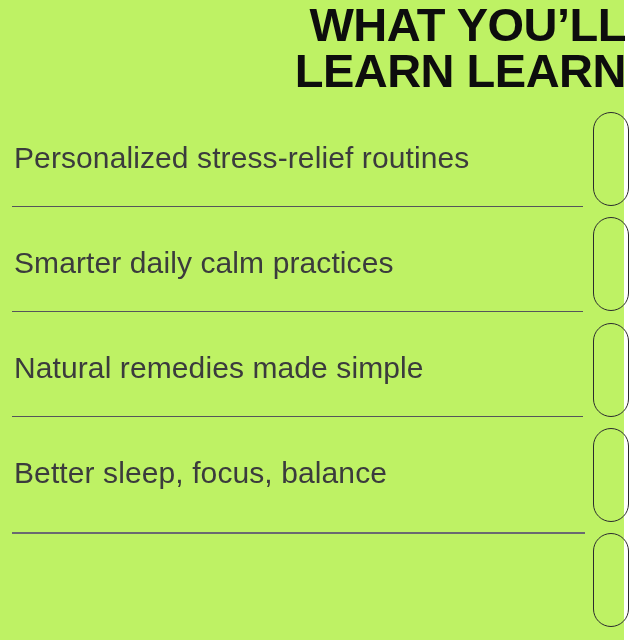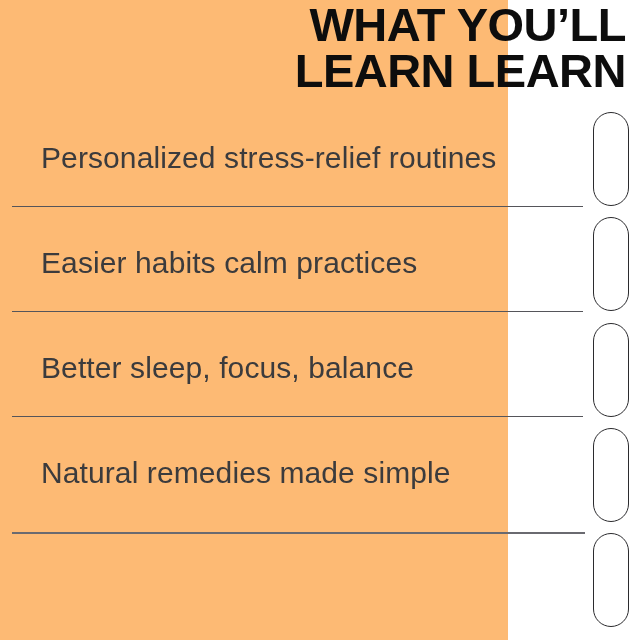--- a/index.html
+++ b/index.html
@@ -8,23 +8,23 @@
   }
   body {
     width: 640px;
     height: 640px;
     background: #ffffff;
     font-family: "Liberation Sans", sans-serif;
     overflow: hidden;
   }
   .poster {
     position: relative;
-    width: 508px;
+    width: 624px;
     height: 640px;
-    background: #fdba74;
+    background: #bef264;
     box-sizing: border-box;
   }
 
   
   .heading {
     position: absolute;
     top: 2px;
     left: 120px;
     width: 506px;
     text-align: right;
@@ -56,21 +56,20 @@
     position: absolute;
     left: 14px;
     top: 29px;
     font-family: "Liberation Sans", sans-serif;
     font-weight: 300;
     font-size: 30px;
     line-height: 34px;
     letter-spacing: 0.1px;
     color: #3b3b3d;
     white-space: nowrap;
-    margin-left: 27px;
   }
   .row-rule {
     position: absolute;
     left: 12px;
     top: 94px;
     width: 571px;
     height: 1px;
     background: #55555a;
   }
   .row:last-child .row-rule {
@@ -115,32 +114,32 @@
   </div>
 
   <div class="list">
 
     <div class="row">
       <div class="row-text">Personalized stress-relief routines</div>
       <div class="row-rule"></div>
     </div>
 
     <div class="row">
-      <div class="row-text">Easier habits calm practices</div>
+      <div class="row-text">Smarter daily calm practices</div>
       <div class="row-rule"></div>
     </div>
 
 
     <div class="row">
-      <div class="row-text">Better sleep, focus, balance</div>
+      <div class="row-text">Natural remedies made simple</div>
       <div class="row-rule"></div>
     </div>
 
     <div class="row">
-      <div class="row-text">Natural remedies made simple</div>
+      <div class="row-text">Better sleep, focus, balance</div>
       <div class="row-rule"></div>
     </div>
 
   </div>
 
   <div class="capsule-rail">
     <div class="capsule c1"></div>
     <div class="capsule c2"></div>
     <div class="capsule c3"></div>
     <div class="capsule c4"></div>

